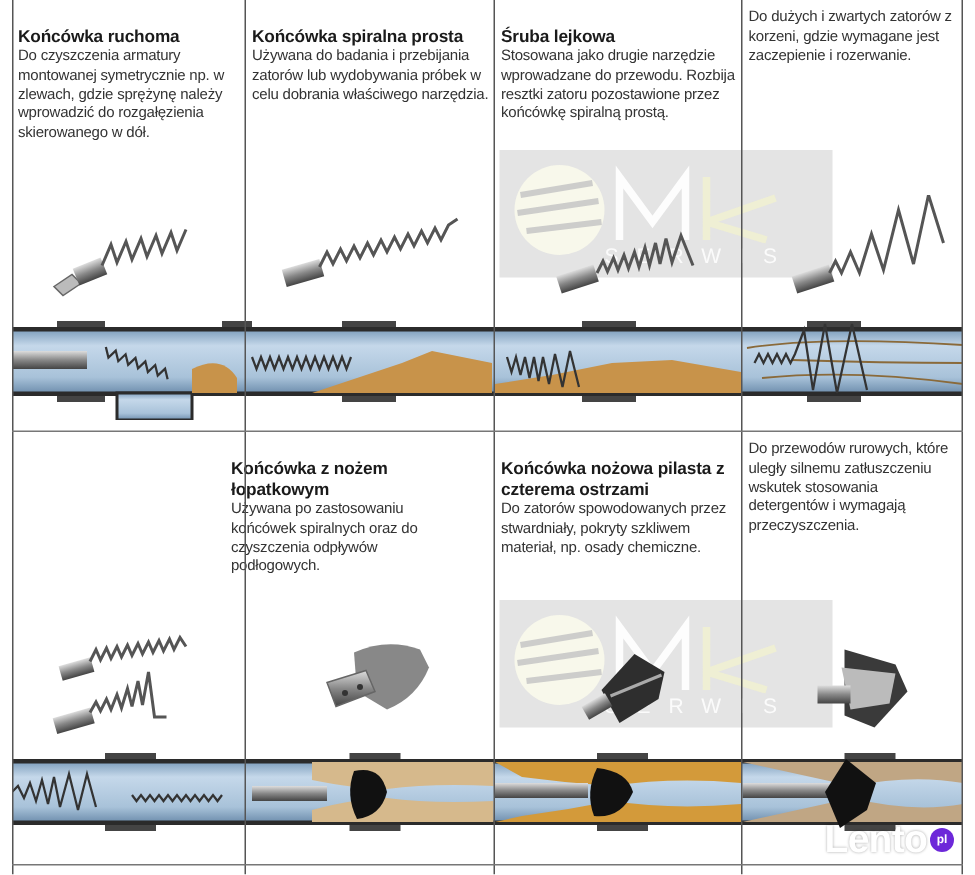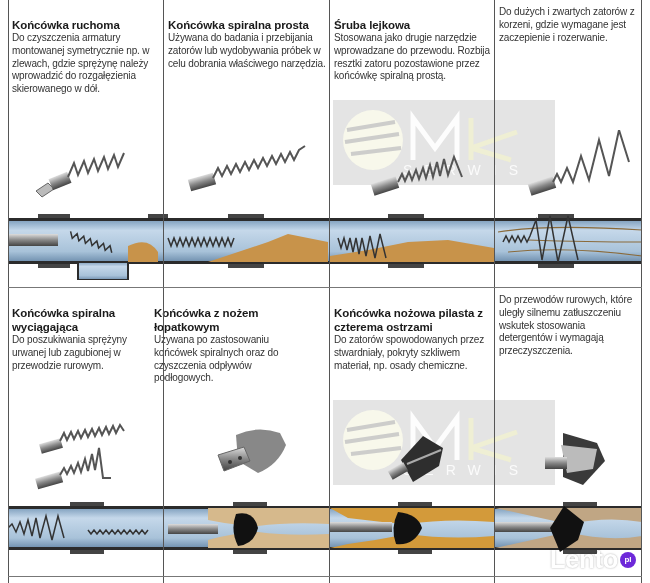--- a/index.html
+++ b/index.html
@@ -48,24 +48,20 @@
     <div class="desc">Używana do badania i przebijania zatorów lub wydobywania próbek w celu dobrania właściwego narzędzia.</div>
   </div>
   <div class="cell" style="left:322px;top:0;width:164px;height:287px;">
     <div class="title">Śruba lejkowa</div>
     <div class="desc">Stosowana jako drugie narzędzie wprowadzane do przewodu. Rozbija resztki zatoru pozostawione przez końcówkę spiralną prostą.</div>
   </div>
   <div class="cell" style="left:487px;top:0;width:147px;height:287px;">
     <div class="desc">Do dużych i zwartych zatorów z korzeni, gdzie wymagane jest zaczepienie i rozerwanie.</div>
   </div>
 
-  <div class="cell" style="left:0;top:288px;width:155px;height:280px;">
-    <div class="title">Końcówka spiralna wyciągająca</div>
-    <div class="desc">Do poszukiwania sprężyny urwanej lub zagubionej w przewodzie rurowym.</div>
-  </div>
   <div class="cell" style="left:142px;top:288px;width:165px;height:280px;">
     <div class="title">Końcówka z nożem łopatkowym</div>
     <div class="desc">Używana po zastosowaniu końcówek spiralnych oraz do czyszczenia odpływów podłogowych.</div>
   </div>
   <div class="cell" style="left:322px;top:288px;width:164px;height:280px;">
     <div class="title">Końcówka nożowa pilasta z czterema ostrzami</div>
     <div class="desc">Do zatorów spowodowanych przez stwardniały, pokryty szkliwem materiał, np. osady chemiczne.</div>
   </div>
   <div class="cell" style="left:487px;top:288px;width:147px;height:280px;">
     <div class="desc">Do przewodów rurowych, które uległy silnemu zatłuszczeniu wskutek stosowania detergentów i wymagają przeczyszczenia.</div>

